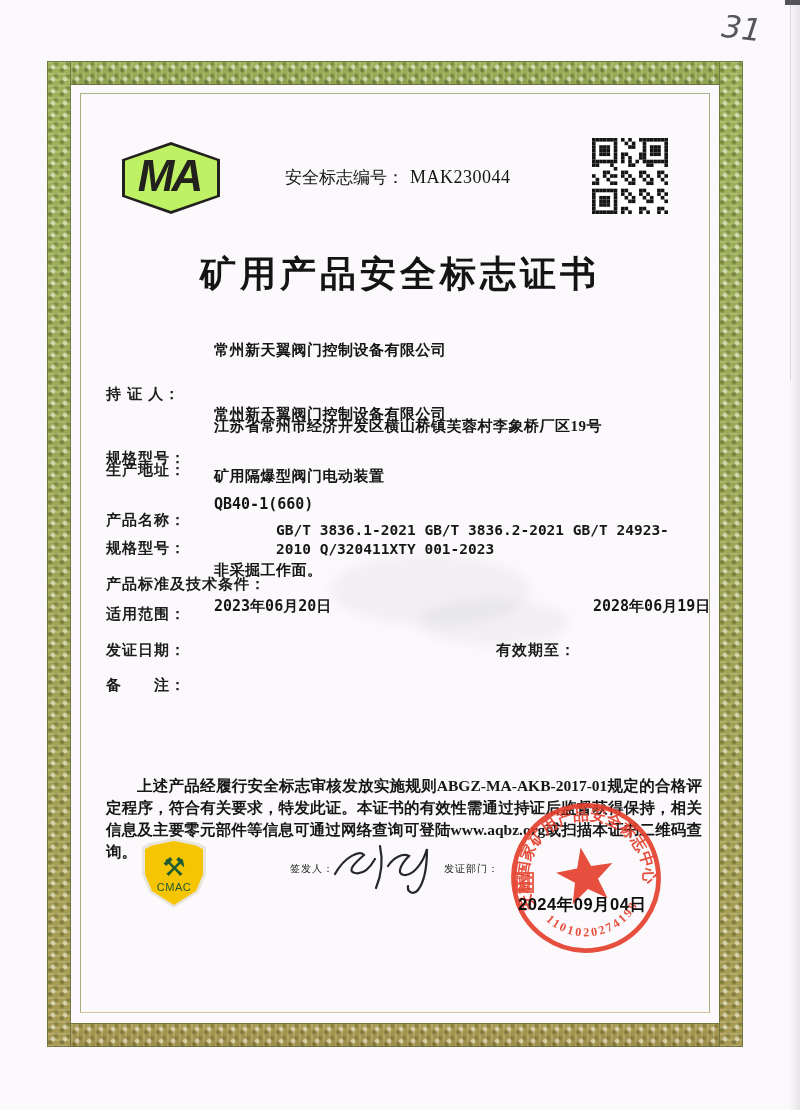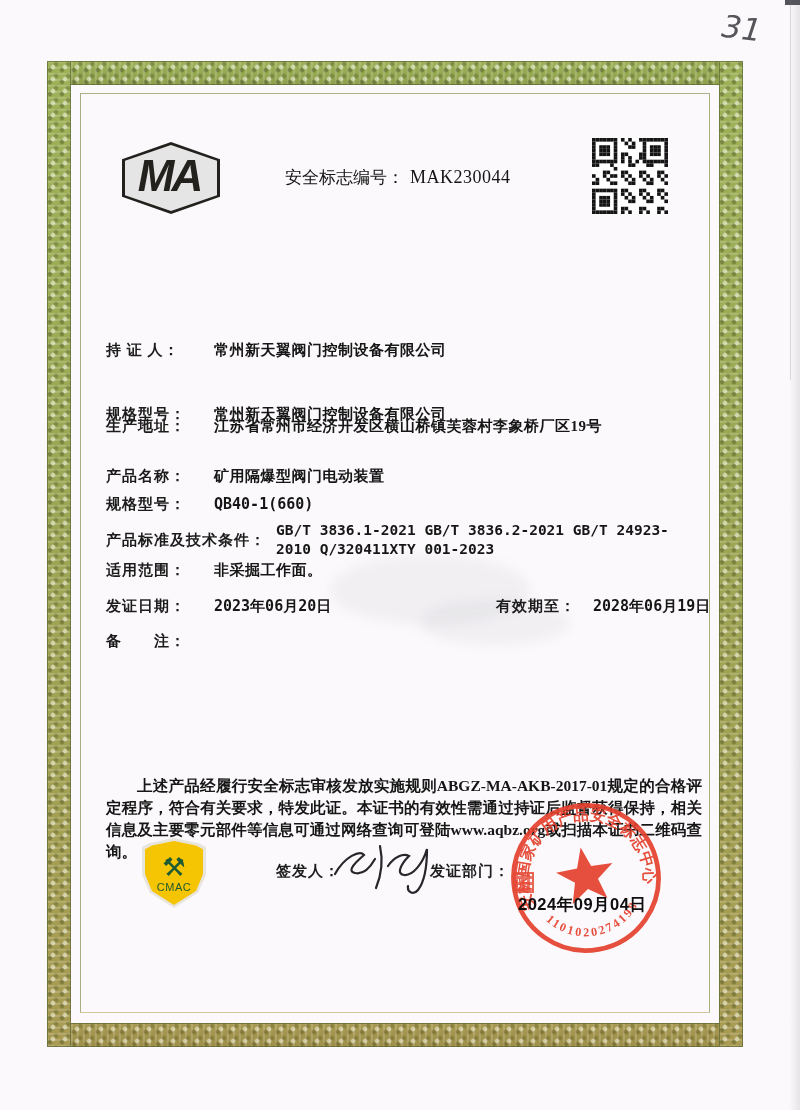--- a/index.html
+++ b/index.html
@@ -56,41 +56,41 @@
       linear-gradient(to bottom, #9eb259 0%, #9aa855 40%, #a89a52 100%);
   }
   .inner-line { position:absolute; left:80px; top:93px; width:630px; height:920px;
     border:1px solid; border-color:#a8b489 #aaae7f #d7c49c #aaae7f; }
 
   
   .ma-badge { position:absolute; left:122px; top:142px; width:98px; height:72px;
     background:#23211e;
     clip-path:polygon(50% 0%, 100% 24%, 100% 76%, 50% 100%, 0% 76%, 0% 24%);
     display:flex; align-items:center; justify-content:center; }
-  .ma-badge-inner { width:92px; height:66px; background:#e5e5e5;
+  .ma-badge-inner { width:92px; height:66px; background:#bef264;
     clip-path:polygon(50% 0%, 100% 24%, 100% 76%, 50% 100%, 0% 76%, 0% 24%);
     display:flex; align-items:center; justify-content:center; }
   .ma-text { font-style:italic; font-weight:900; font-size:44px; letter-spacing:-3px;
     color:#23211e; transform:translate(-2px,-2px); font-family:"Liberation Sans",sans-serif; }
 
   .cert-no { position:absolute; left:285px; top:166px; font-family:"Liberation Serif",serif;
     font-size:17px; color:#141414; }
   .cert-no .num { font-size:18px; letter-spacing:.5px; padding-left:6px; }
 
   .qr { position:absolute; left:592px; top:138px; width:76px; height:76px; background:#fff; }
   .qr svg { display:block; fill:#141414; }
 
   .title { position:absolute; left:0; top:250px; width:800px; text-align:center;
     font-family:"Liberation Serif",serif; font-weight:900; font-size:36px;
     letter-spacing:4px; color:#141414; }
 
   
   .row { position:absolute; left:106px; display:flex; align-items:flex-start; }
-  .lbl { font-family:Liberation Serif, serif; font-weight:700; font-size:15px;
-    color:#1c1c1c; white-space:pre; width:108px; flex:none; letter-spacing:1px; }
+  .lbl { font-family:Liberation Sans, sans-serif; font-weight:700; font-size:15px;
+    color:#1c1c1c; white-space:pre; width:108px; flex:none; letter-spacing:1px;margin-top:44px; }
   .val { font-family:"Liberation Serif",serif; font-weight:700; font-size:15px;
     color:#161616; letter-spacing:.5px; }
   .mono { font-family:"DejaVu Sans Mono",monospace; font-weight:700; letter-spacing:0; }
   .r1{top:341px}.r2{top:373px}.r3{top:405px}.r4{top:417px}.r5{top:467px}.r6{top:495px}
   .r-std{top:521px}
   .r-std .lbl{width:170px; padding-top:10px;}
   .r-std .val{width:424px; font-size:14.5px; line-height:19px;}
   .r-scope{top:561px}
   .r-dates{top:597px}
   .r-dates .lbl2{width:97px; margin-left:92px;}
@@ -108,22 +108,22 @@
     clip-path:polygon(50% 0%, 88% 7%, 100% 13%, 100% 52%, 88% 78%, 50% 100%, 12% 78%, 0% 52%, 0% 13%, 12% 7%);
     display:flex; align-items:center; justify-content:center;
     filter:drop-shadow(2px 2px 1px rgba(90,90,90,.45)); }
   .cmac-inner { width:58px; height:64px; background:#f5c402;
     clip-path:polygon(50% 0%, 88% 7%, 100% 13%, 100% 52%, 88% 78%, 50% 100%, 12% 78%, 0% 52%, 0% 13%, 12% 7%);
     display:flex; flex-direction:column; align-items:center; justify-content:center; }
   .cmac-icon { font-size:26px; line-height:26px; color:#1e5b33; }
   .cmac-label { font-size:11px; font-weight:400; color:#1e5b33; letter-spacing:.5px;
     margin-top:1px; font-family:"Liberation Sans",sans-serif; }
 
-  .signer-label, .dept-label { position:absolute; top:862px; font-weight:700;
-    font-size:15px; letter-spacing:1px; }
+  .signer-label, .dept-label { position:absolute; top:862px; font-weight:400;
+    font-size:10px; letter-spacing:1px;margin-left:14px; }
   .signer-label { left:276px; }
   .dept-label { left:430px; }
   .signature { position:absolute; left:330px; top:836px; }
 
   .seal { position:absolute; left:506px; top:798px; width:160px; height:160px;
     transform:rotate(-10deg); opacity:.92; }
   .seal-date { position:absolute; left:518px; top:894px; width:140px; 
     font-weight:700; font-size:16.5px; color:#0e0e0e; letter-spacing:.5px;
     font-family:"Liberation Sans",sans-serif; }
   .seal-square { position:absolute; left:513px; top:872px; width:21px; height:21px;
@@ -351,20 +351,21 @@
         <rect x="21.6" y="72.0" width="3.6" height="3.6"></rect>
         <rect x="28.8" y="72.0" width="3.6" height="3.6"></rect>
         <rect x="36.0" y="72.0" width="3.6" height="3.6"></rect>
         <rect x="46.8" y="72.0" width="3.6" height="3.6"></rect>
         <rect x="54.0" y="72.0" width="3.6" height="3.6"></rect>
         <rect x="64.8" y="72.0" width="3.6" height="3.6"></rect>
         <rect x="72.0" y="72.0" width="3.6" height="3.6"></rect>
       </svg>
   </div>
 
+  <div class="title">矿用产品安全标志证书</div>
 
   <div class="row r1">
     <span class="lbl">持 证 人：</span>
     <span class="val">常州新天翼阀门控制设备有限公司</span>
   </div>
   <div class="row r3">
     <span class="lbl">规格型号：</span>
     <span class="val">常州新天翼阀门控制设备有限公司</span>
   </div>
   <div class="row r4">

